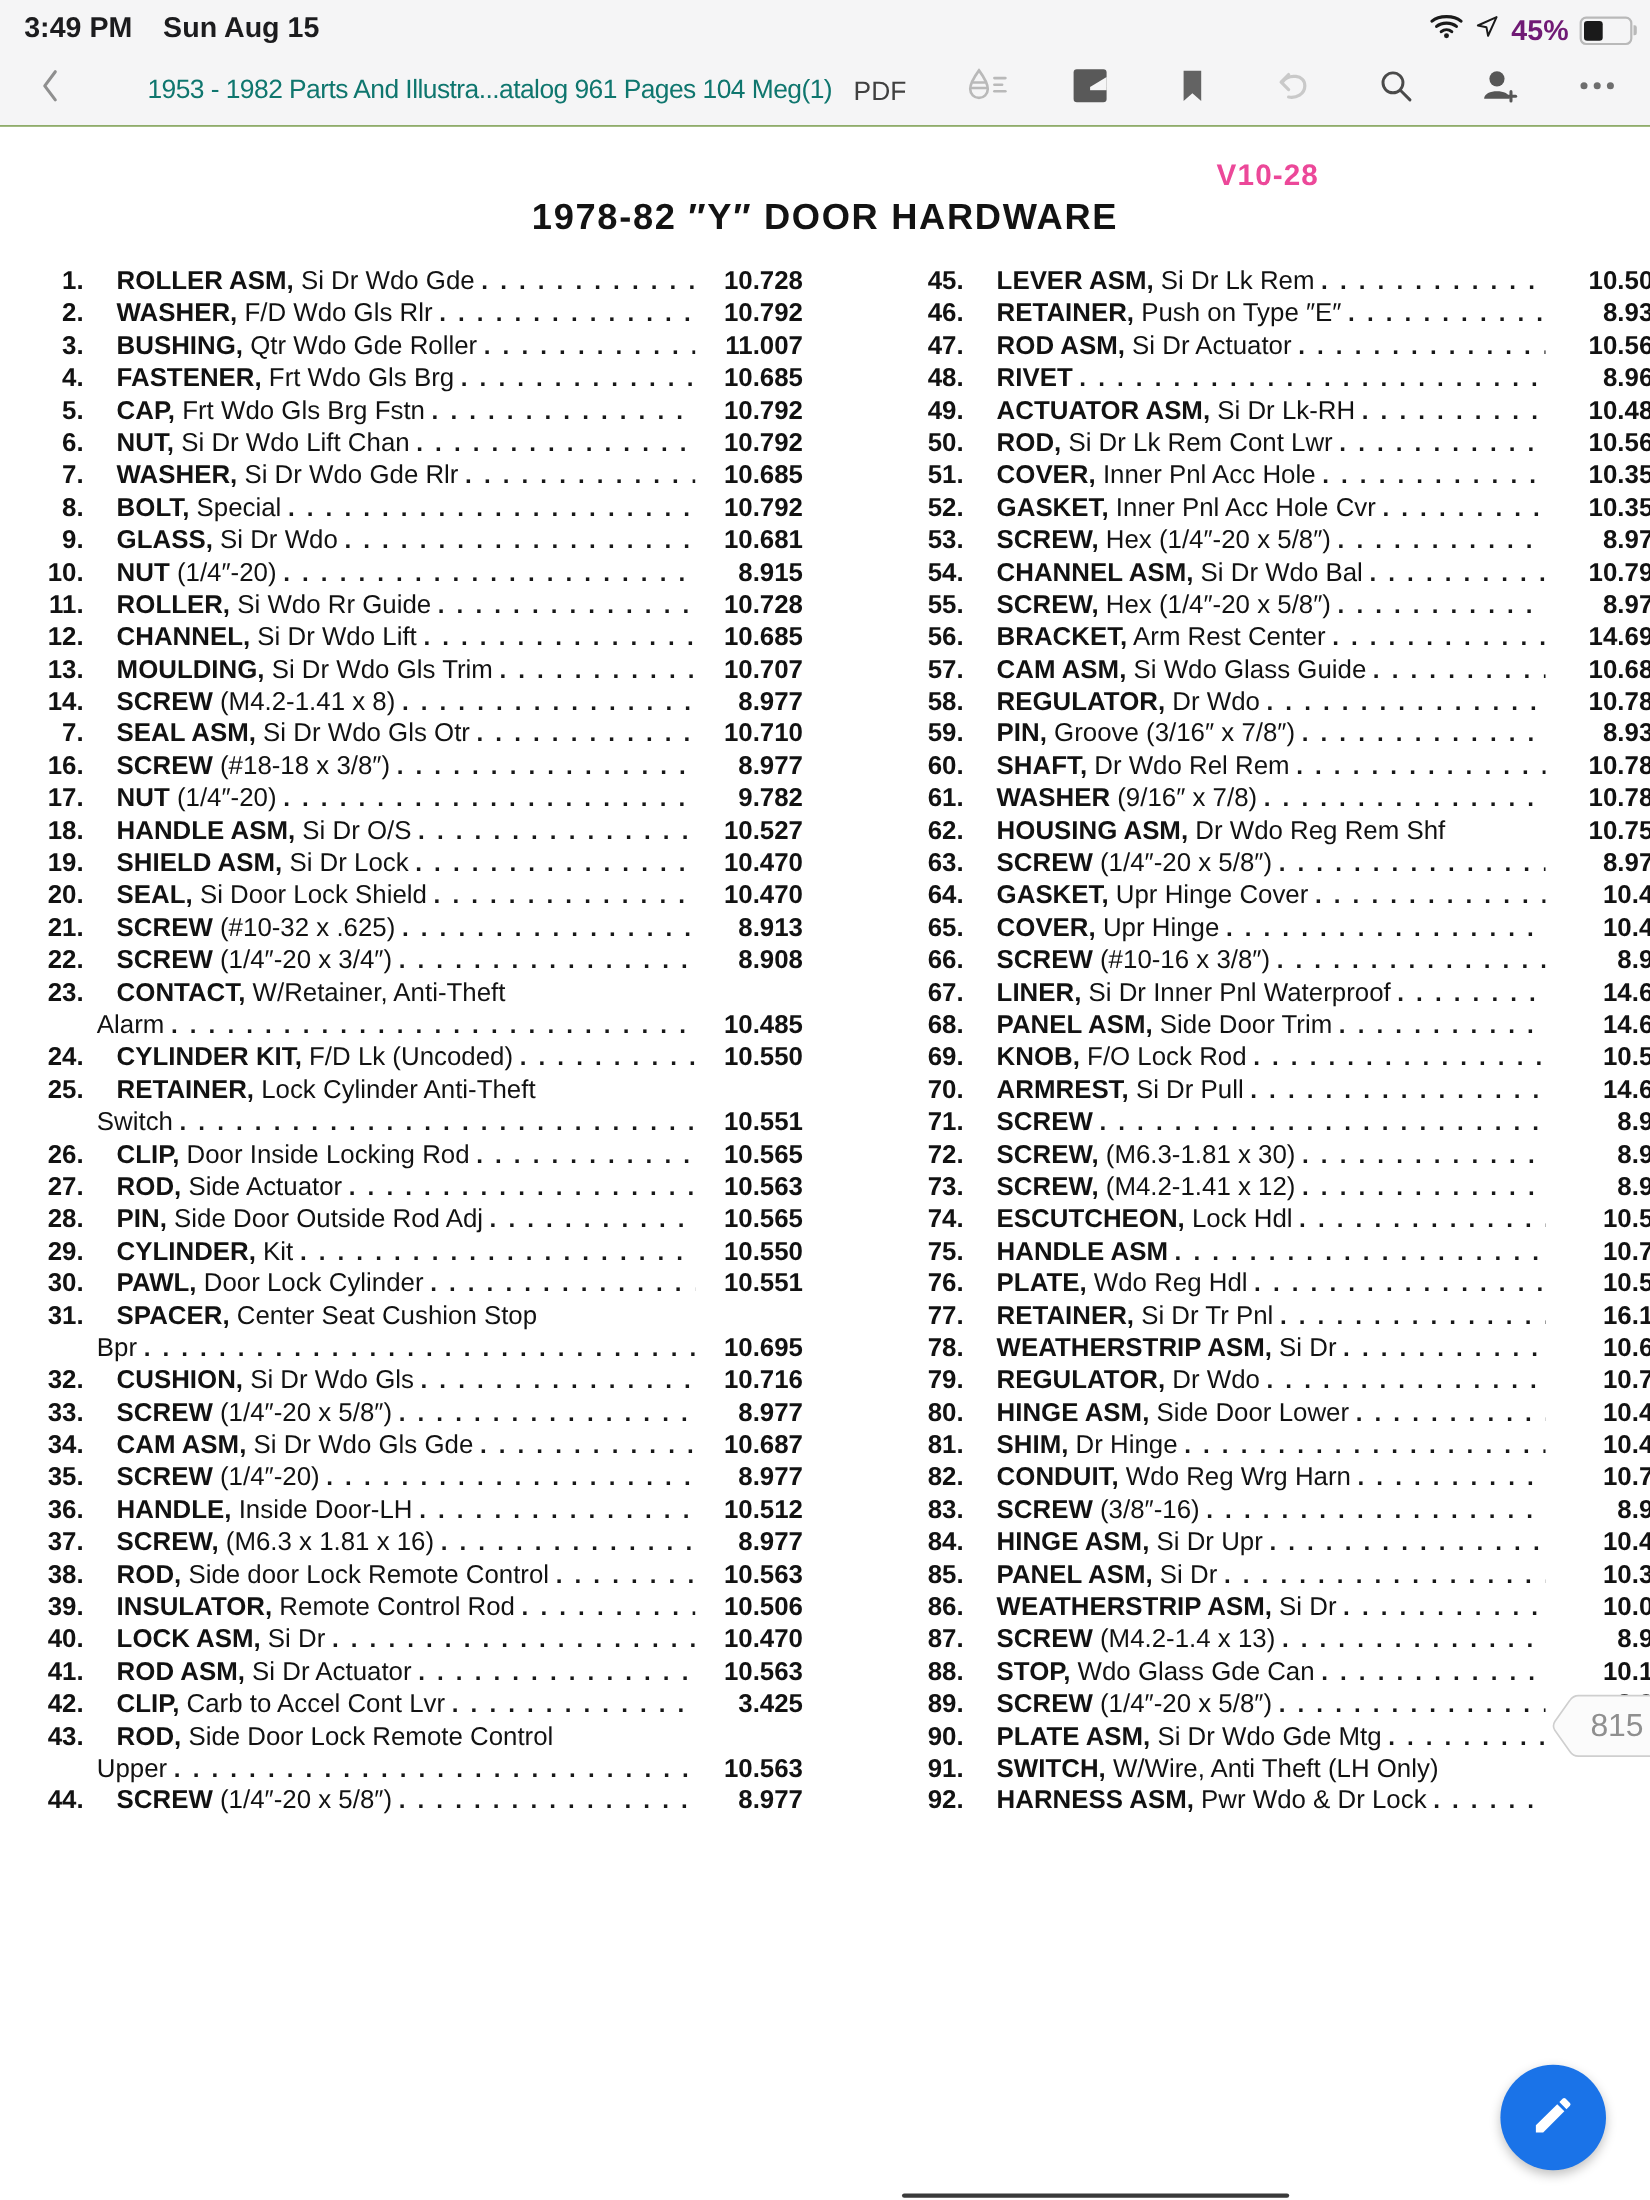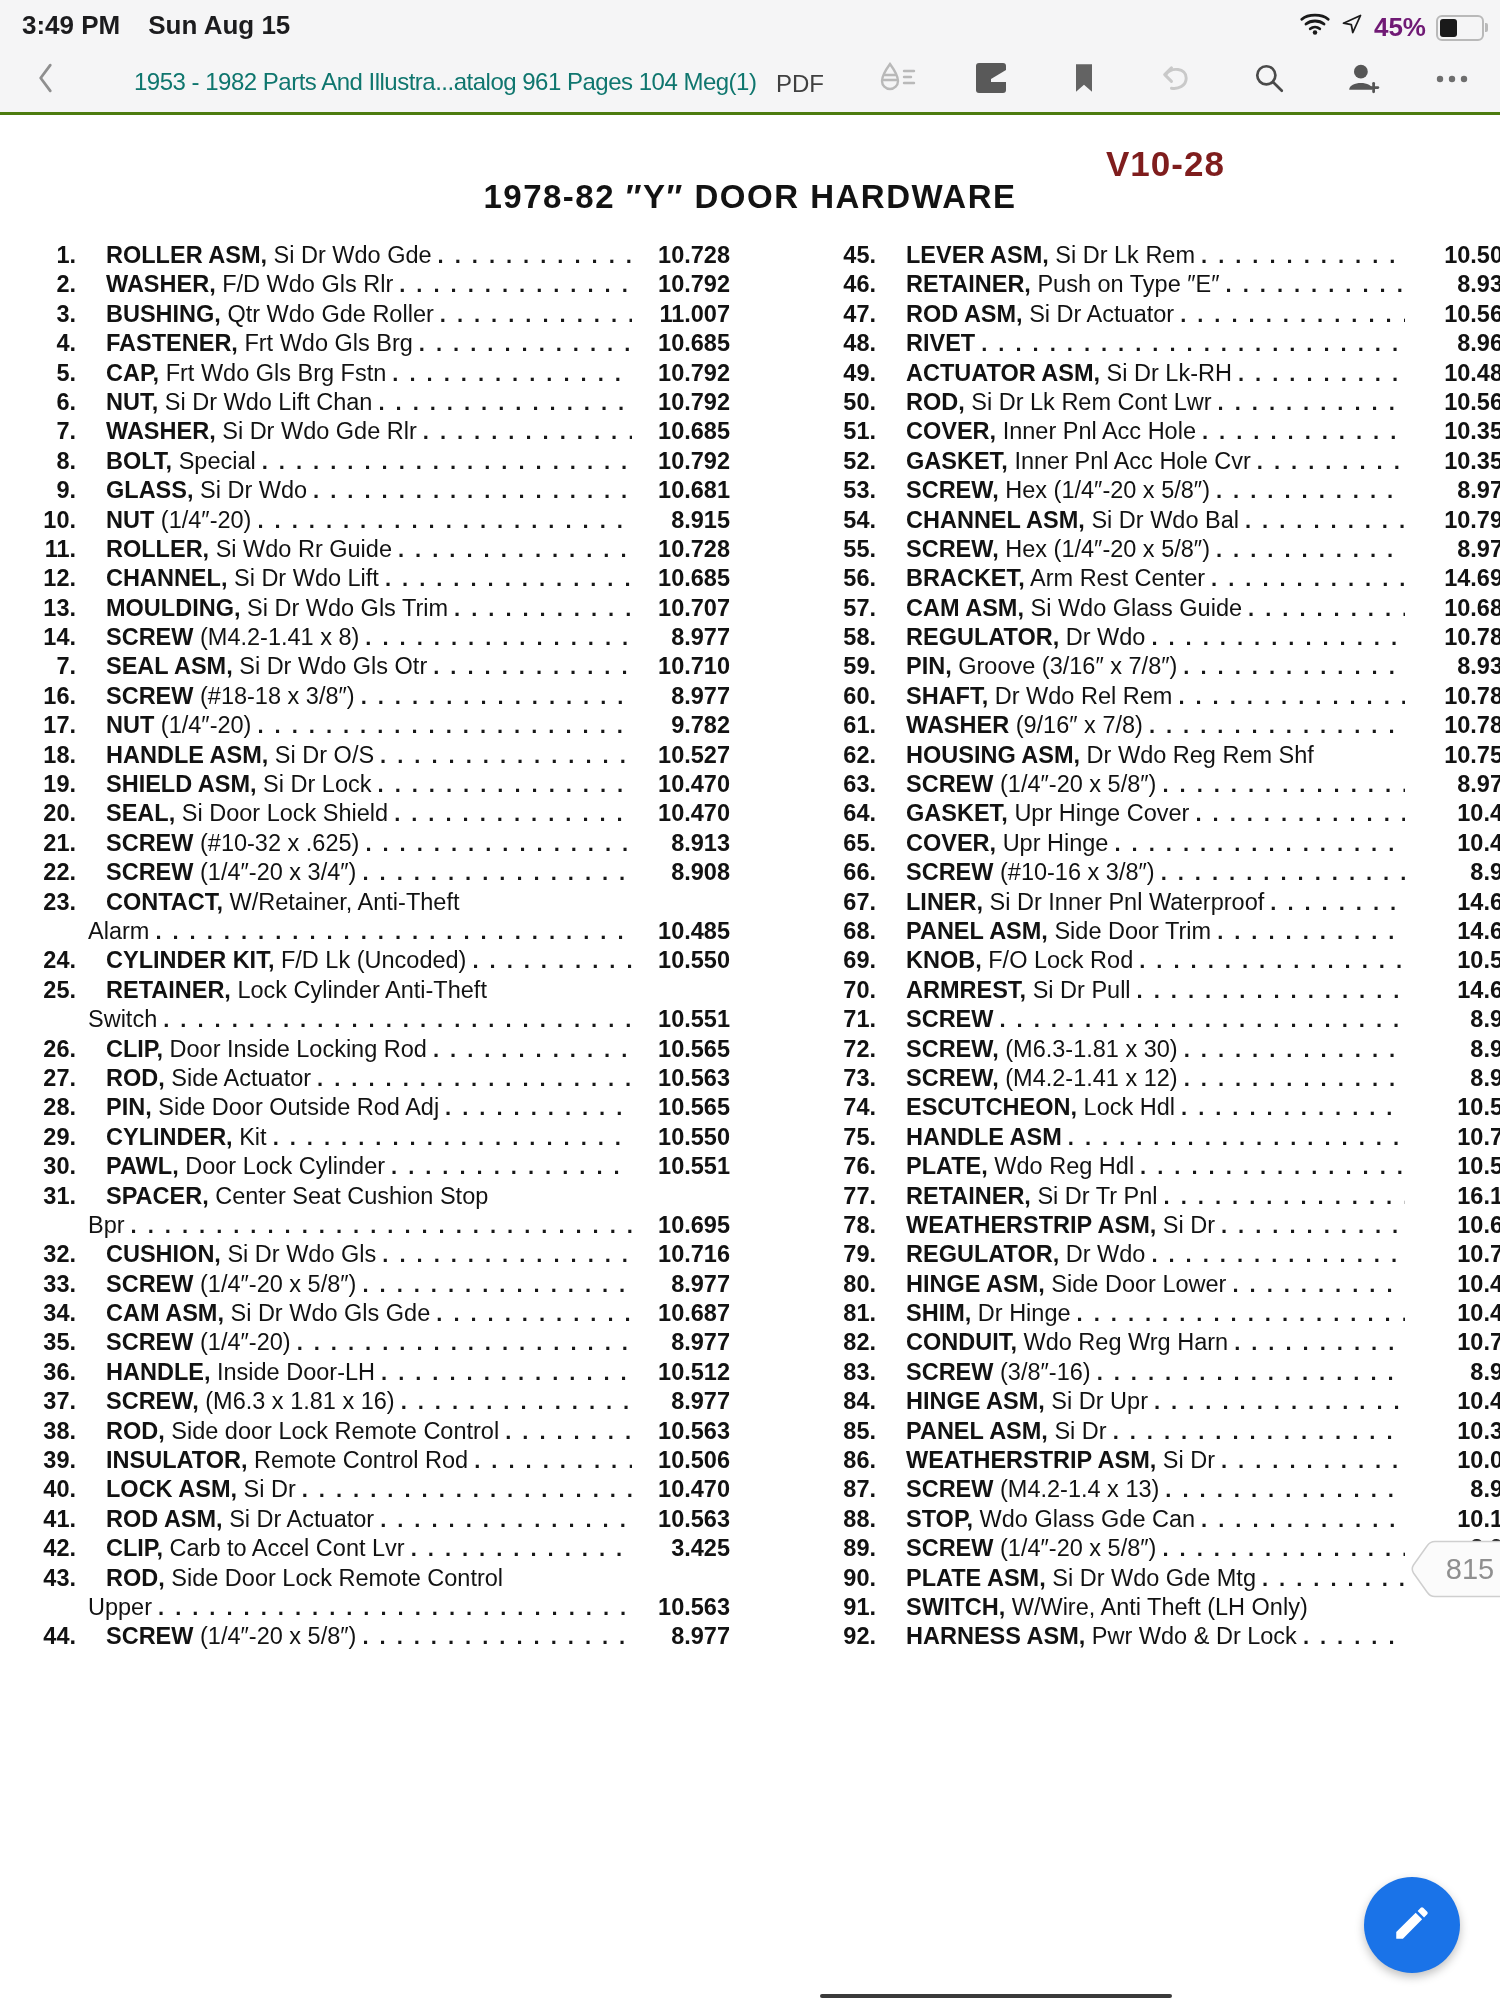--- a/index.html
+++ b/index.html
@@ -1,31 +1,31 @@
 <!DOCTYPE html>
 <html><head>
 <meta charset="utf-8">
 <style>
   html,body{margin:0;padding:0;}
   body{
     position:relative;width:1500px;height:2000px;overflow:hidden;background:#ffffff;
     font-family:"Liberation Sans","DejaVu Sans",sans-serif;
   }
   
-  .header{position:absolute;top:0;left:0;width:1500px;height:115px;background:#f5f5f6;border-bottom:3px solid #4d7c0f;box-sizing:border-box;}
+  .header{position:absolute;top:0;left:0;width:1500px;height:115px;background:#f5f5f6;border-bottom:1px solid #4d7c0f;box-sizing:border-box;}
   .status-left{position:absolute;top:10px;left:22px;font-size:26px;font-weight:700;color:#1c1c1e;}
   .status-left .date{margin-left:28px;font-weight:600;}
   .status-right{position:absolute;top:12px;right:12px;display:flex;align-items:center;gap:10px;font-size:26px;font-weight:600;color:#701a75;}
   .icon-btn{position:absolute;top:56px;width:48px;height:48px;display:flex;align-items:center;justify-content:center;border-radius:8px;}
   .back-btn{left:22px;}
   .doc-title{position:absolute;left:134px;top:68px;font-size:24px;letter-spacing:-0.5px;color:#0f766e;white-space:nowrap;}
   .pdf-label{position:absolute;left:776px;top:70px;font-size:24px;color:#404040;}
   
   .doc{position:absolute;top:116px;left:0;width:1500px;height:1884px;background:#fff;color:#111;}
-  .page-code{position:absolute;left:1106px;top:28px;font-size:35px;font-weight:700;letter-spacing:1px;color:#7f1d1d;}
+  .page-code{position:absolute;left:1106px;top:28px;font-size:27px;font-weight:700;letter-spacing:1px;color:#ec4899;}
   .sheet-title{position:absolute;top:62px;left:0;width:1500px;text-align:center;font-size:33px;font-weight:700;letter-spacing:1.5px;color:#131313;}
   .col{position:absolute;top:126px;}
   .col-left{left:30px;width:700px;}
   .col-right{left:830px;width:673px;}
   .row{display:flex;align-items:baseline;height:29.4px;font-size:23.5px;color:#121212;white-space:nowrap;}
   .row .num{flex:none;width:46px;text-align:right;font-weight:700;}
   .row .txt{flex:none;margin-left:30px;}
   .row .txt .bold{font-weight:700;}
   .row.cont .txt{margin-left:12px;}
   .row .leader{flex:1 1 auto;min-width:0;overflow:hidden;margin:0 6px;letter-spacing:11px;font-weight:700;font-size:22px;color:#171717;}

